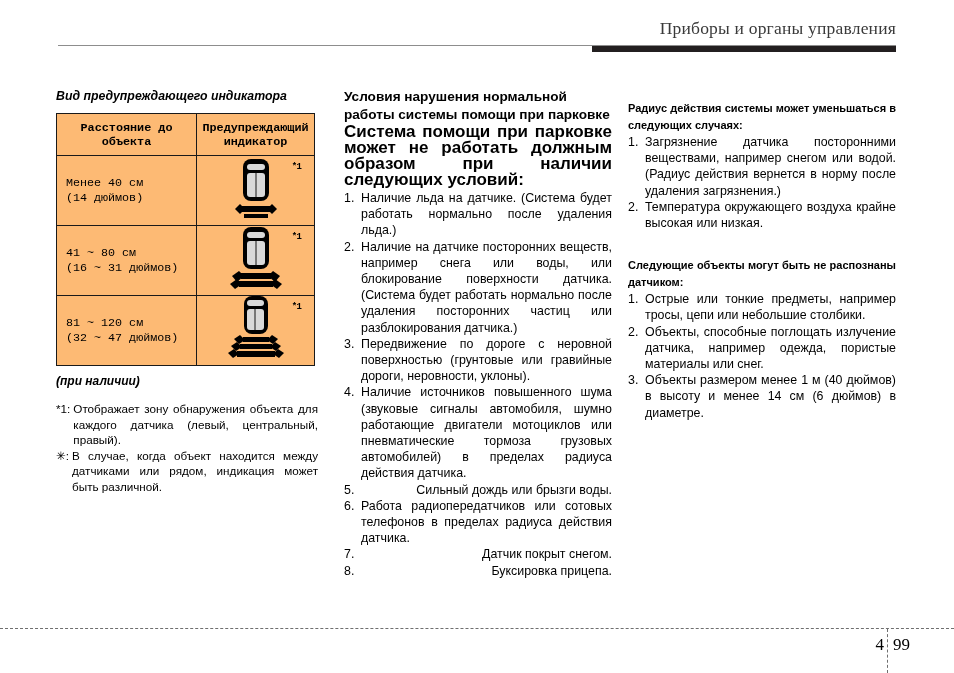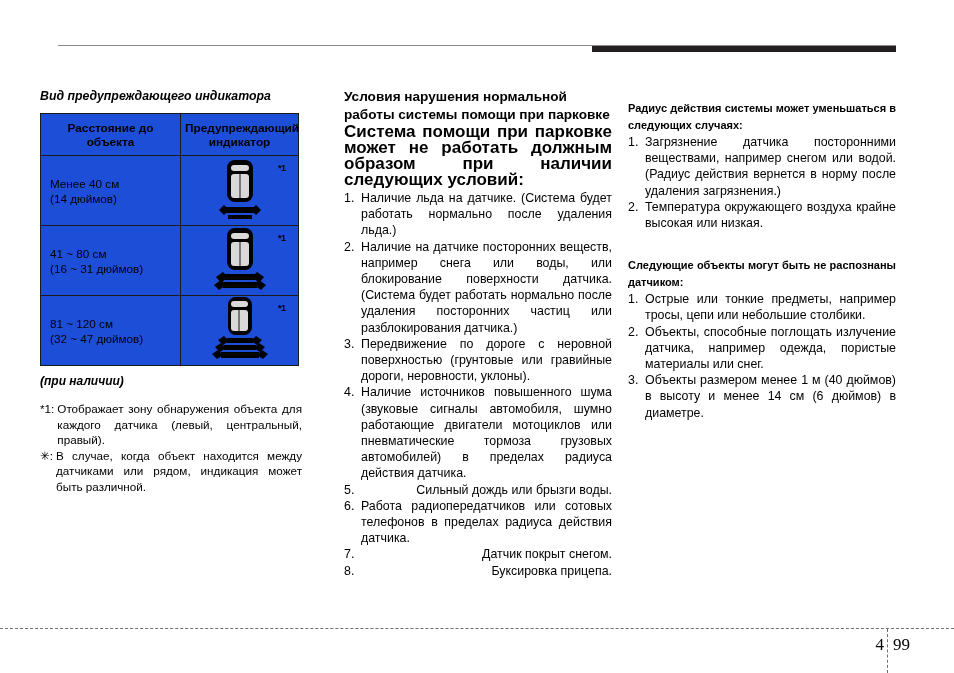--- a/index.html
+++ b/index.html
@@ -41,42 +41,43 @@
   }
   #header-rule-thick {
     position: absolute;
     left: 592px; top: 28px;
     width: 304px; height: 6px;
     background: #231f20;
   }
 
   
   .col { position: absolute; top: 88px; }
-  #col-left   { left: 40px;  width: 262px; }
+  #col-left   { left: 56px;  width: 262px; }
   #col-mid    { left: 344px; width: 268px; }
   #col-right  { left: 628px; width: 268px; }
 
   
   #left-heading {
     font-size: 12.3px;
     font-weight: bold;
     font-style: italic;
     line-height: 16px;
     margin-bottom: 9px;
   }
 
   table.ind-table {
     border-collapse: collapse;
     width: 258px;
     table-layout: fixed;
   }
   table.ind-table td, table.ind-table th {
     border: 1px solid #1a1a1a;
-    background: #1d4ed8;
+    background: #fdba74;
     padding: 0;
+    font-family: Liberation Mono, monospace;
   }
   table.ind-table th {
     font-size: 11.8px;
     font-weight: bold;
     text-align: center;
     height: 42px;
     line-height: 14px;
     padding: 2px 4px;
   }
   table.ind-table td.distance {
@@ -208,20 +209,21 @@
     font-size: 17px;
     font-family: "Liberation Serif", serif;
   }
 </style>
 </head>
 <body>
 
 <div id="page">
 
   <div id="header">
+    <div id="header-title">Приборы и органы управления</div>
     <div id="header-rule-thin"></div>
     <div id="header-rule-thick"></div>
   </div>
 
   <div class="col" id="col-left">
 
     <div id="left-heading">Вид предупреждающего индикатора</div>
 
     <table class="ind-table">
       <colgroup>

